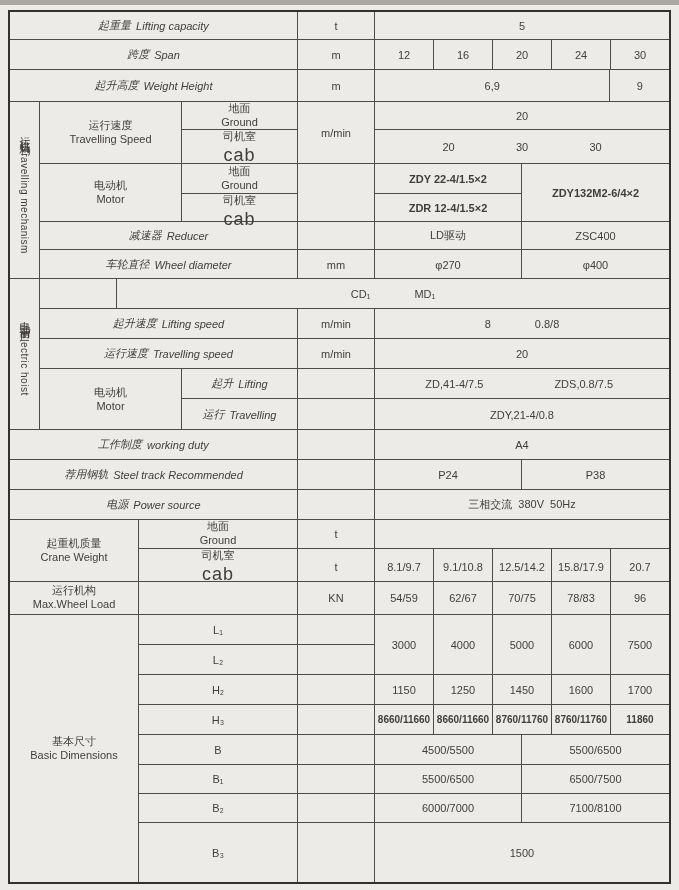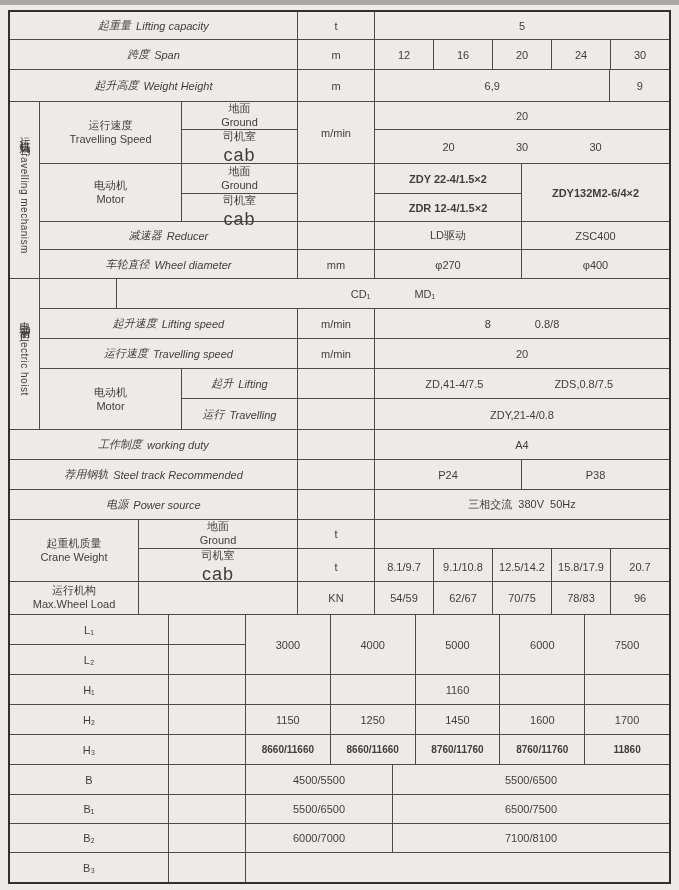--- a/index.html
+++ b/index.html
@@ -400,20 +400,24 @@
       <div class="c br d5">
           <span>78/83</span>
         </div>
       <div class="c d5">
           <span>96</span>
         </div>
     </div>
   </div>
 
   <div class="r grow">
+    <div class="c br w-main2 stack">
+      <span>基本尺寸</span>
+      <span>Basic Dimensions</span>
+    </div>
     <div class="col grow">
 
       <div class="r bb" style="height:60px">
         <div class="col br w-sub2">
           <div class="c bb" style="height:30px">
               <span>L₁</span>
             </div>
           <div class="c grow">
               <span>L₂</span>
             </div>
@@ -434,43 +438,20 @@
             </div>
           <div class="c br d5">
               <span>6000</span>
             </div>
           <div class="c d5">
               <span>7500</span>
             </div>
         </div>
       </div>
 
-      <div class="r bb" style="height:30px">
-        <div class="c br w-sub2">
-            <span>H₁</span>
-          </div>
-        <div class="c br w-unit"></div>
-        <div class="r w-data">
-          <div class="c br d5">
-              <span></span>
-            </div>
-          <div class="c br d5">
-              <span></span>
-            </div>
-          <div class="c br d5">
-              <span>1160</span>
-            </div>
-          <div class="c br d5">
-              <span></span>
-            </div>
-          <div class="c d5">
-              <span></span>
-            </div>
-        </div>
-      </div>
 
       <div class="r bb" style="height:30px">
         <div class="c br w-sub2">
             <span>H₂</span>
           </div>
         <div class="c br w-unit"></div>
         <div class="r w-data">
           <div class="c br d5">
               <span>1150</span>
             </div>
@@ -556,18 +537,21 @@
               <span>7100/8100</span>
             </div>
         </div>
       </div>
 
       <div class="r grow">
         <div class="c br w-sub2">
             <span>B₃</span>
           </div>
         <div class="c br w-unit"></div>
+        <div class="c w-data">
+            <span>1500</span>
+          </div>
       </div>
 
     </div>
   </div>
 
 </div>
 
 </body></html>

